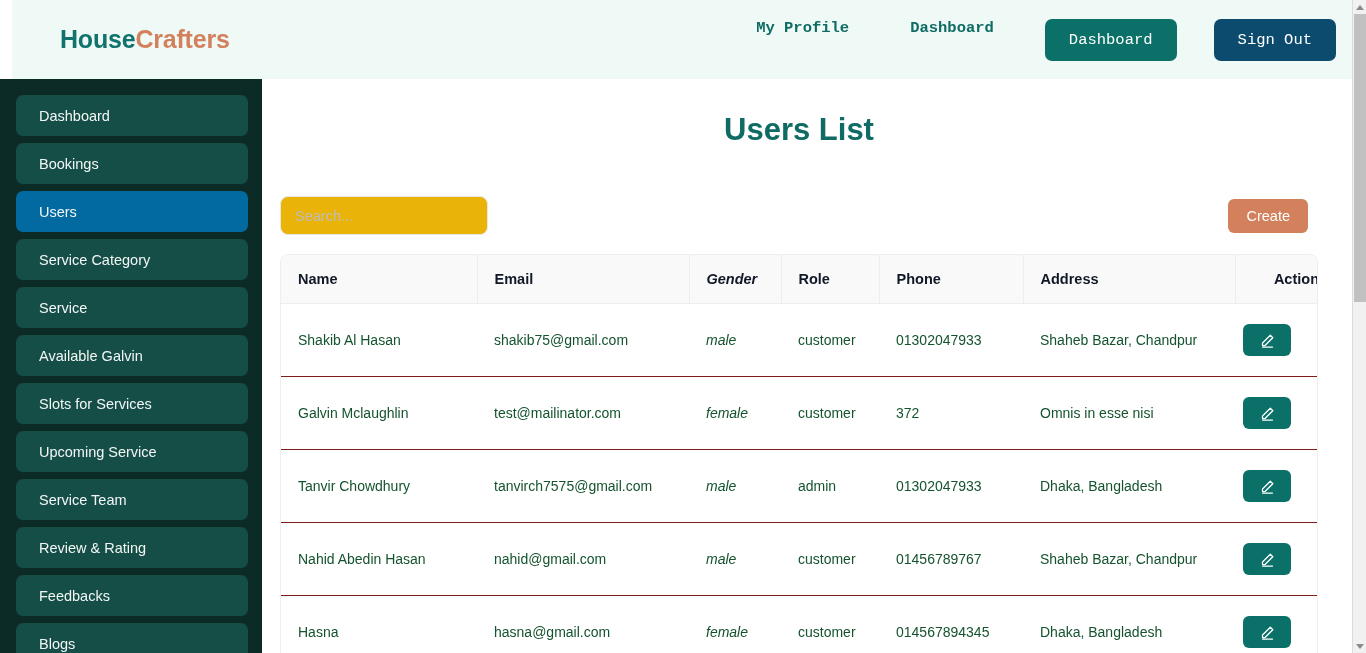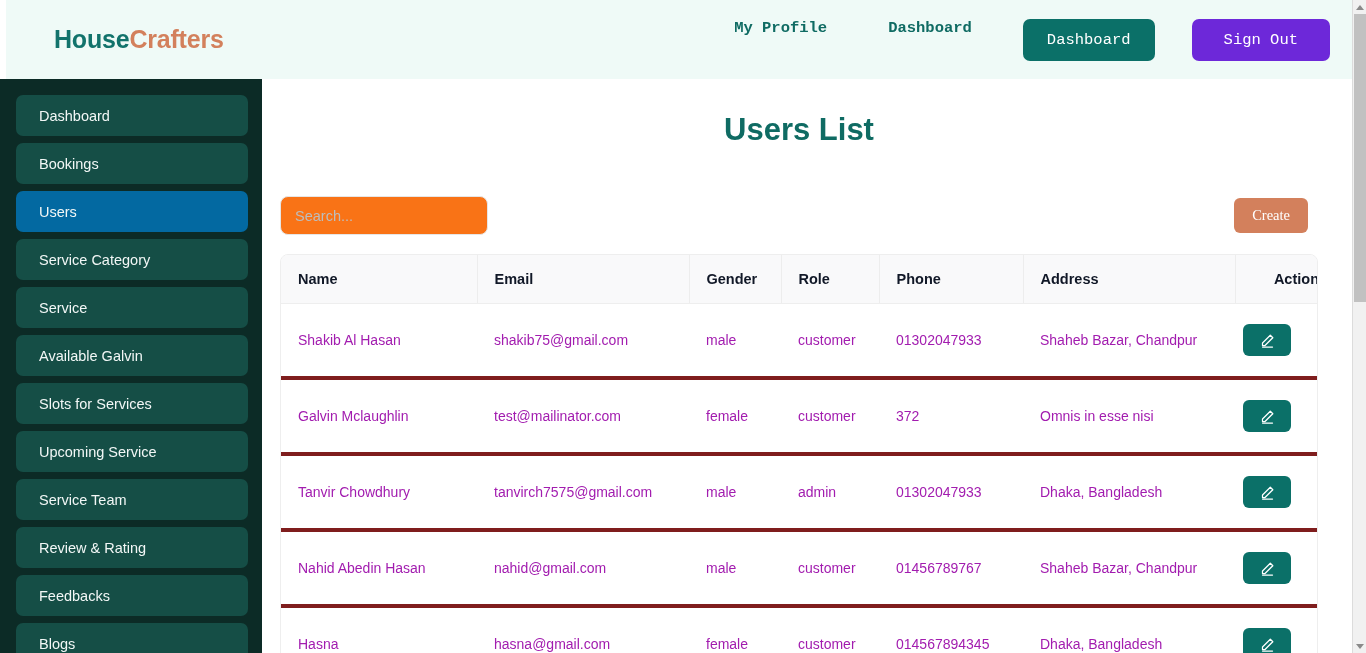--- a/index.html
+++ b/index.html
@@ -6,21 +6,21 @@
   html, body {
     width: 1366px; height: 653px;
     font-family: "Liberation Sans", sans-serif;
     background: #ffffff;
     overflow: hidden;
   }
   body { position: relative; }
 
   
   .navbar {
-    position: absolute; top: 0; left: 6px;
+    position: absolute; top: 0; left: 12px;
     width: 1352px; height: 79px;
     background: #effaf7;
     display: flex; align-items: center;
     padding: 0 28px 0 48px;
   }
   .brand {
     font-size: 25px; font-weight: bold; letter-spacing: -0.2px;
     white-space: nowrap;
   }
   .brand .b1 { color: #12736c; }
@@ -35,24 +35,24 @@
     padding: 0 24px; white-space: nowrap;
   }
   .btn-dash {
     background: #0b7068; color: #ffffff;
     border: none; border-radius: 7px;
     font-size: 15.5px; font-family: inherit;
     padding: 12px 24px; margin-left: 14px;
     cursor: pointer; white-space: nowrap;
   }
   .btn-signout {
-    background: #6d28d9; color: #ffffff;
+    background: #0c4a6e; color: #ffffff;
     border: none; border-radius: 7px;
     font-size: 15.5px; font-family: inherit;
-    padding: 12px 32px; margin-left: 24px;
+    padding: 12px 24px; margin-left: 24px;
     cursor: pointer; white-space: nowrap;
   }
 
   
   .sidebar-wrap {
     position: absolute; top: 79px; left: 0;
     width: 278px; height: 574px;
     background: #0c2b26;
     overflow: hidden;
   }
@@ -120,29 +120,29 @@
   }
   .toolbar {
     display: flex; align-items: center;
     margin: 48px 28px 0 18px;
   }
   .search-input {
     width: 208px; height: 39px;
     border: 1px solid #e6e6e6; border-radius: 8px;
     padding: 0 14px;
     font-size: 14.5px; font-family: inherit;
-    color: #333; background: #f97316;
+    color: #333; background: #eab308;
     outline: none;
   }
   .search-input::placeholder { color: #bdbdbd; }
   .btn-create {
     margin-left: auto;
     background: #d3805c; color: #ffffff;
     border: none; border-radius: 6px;
-    font-size: 14.5px; font-family: Liberation Serif, serif;
+    font-size: 14.5px; font-family: Liberation Sans, sans-serif;
     padding: 9px 18px;
     cursor: pointer;
     text-align: right;
   }
 
   
   .table-card {
     margin: 19px 18px 0 18px;
     border: 1px solid #eeeeee;
     border-radius: 8px;
@@ -154,30 +154,30 @@
     background: #f9f9fa;
     text-align: left;
     font-size: 14.5px; font-weight: bold; color: #111827;
     padding: 16px 0 16px 17px;
     border-bottom: 1px solid #eeeeee;
     border-right: 1px solid #ededed;
     white-space: nowrap;
   }
   thead th:last-child { border-right: none; text-align: right; }
   tbody td {
-    font-size: 14px; color: #a21caf;
+    font-size: 14px; color: #14532d;
     padding: 20px 6px 20px 17px;
-    border-bottom: 4px solid #7f1d1d;
+    border-bottom: 1px solid #7f1d1d;
     white-space: nowrap;
     overflow: hidden;
     text-overflow: ellipsis;
   }
   .col-name    { width: 196px; }
   .col-email   { width: 212px; }
-  .col-gender  { width: 92px;  }
+  .col-gender  { width: 92px; font-style: italic;  }
   .col-role    { width: 98px;  }
   .col-phone   { width: 144px; }
   .col-address { width: 212px; }
   .col-action  { width: 84px;  }
   td.cell-action { padding-left: 8px; }
   .edit-btn {
     width: 48px; height: 32px;
     background: #0b7068;
     border: none; border-radius: 6px;
     display: flex; align-items: center; justify-content: center;

